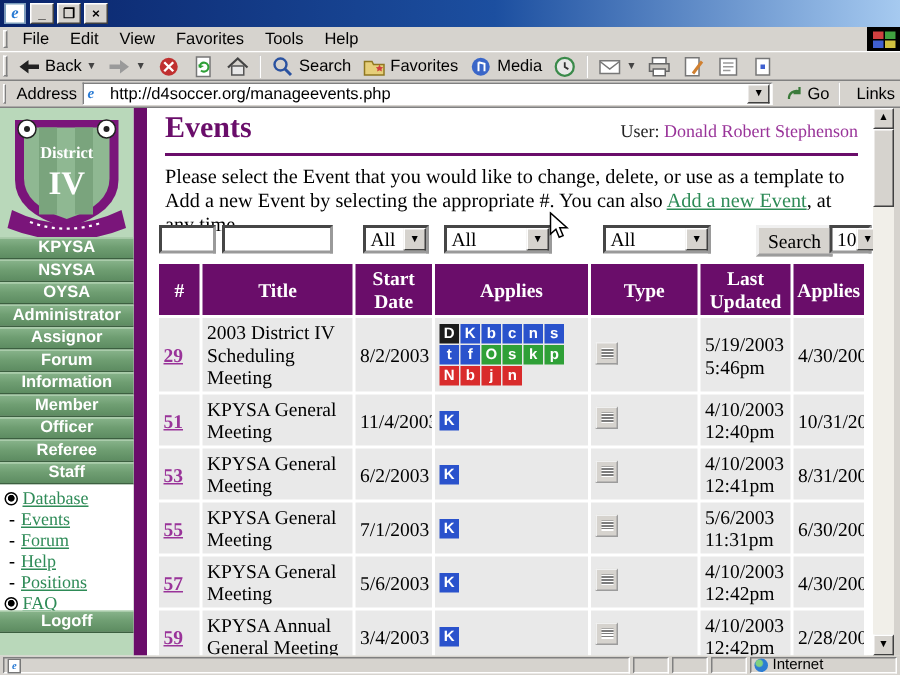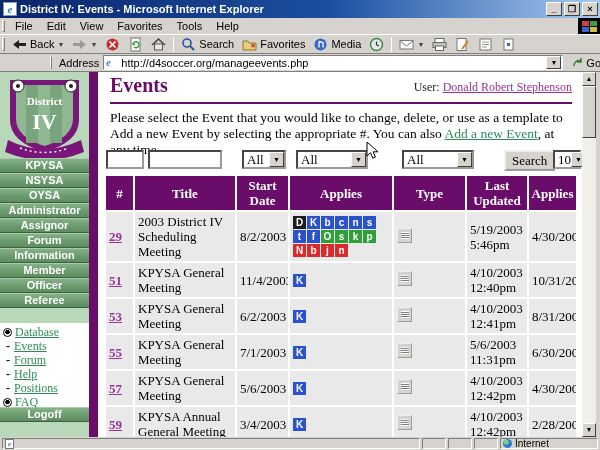--- a/index.html
+++ b/index.html
@@ -27,21 +27,21 @@
   
   .toolbar{position:absolute;left:0;top:35px;width:600px;height:19px;background:#d6d3ce;
     display:flex;align-items:center;border-bottom:1px solid #808080;font-size:11px;}
   .tbtn{display:flex;align-items:center;gap:3px;padding:1px 4px;height:17px;color:#000;}
   .tbtn.dis{color:#888;}
   .caret{font-size:7px;color:#444;}
   .tsep{width:1px;height:15px;background:#808080;border-right:1px solid #fff;margin:0 3px;}
   .ticon{width:15px;height:15px;display:inline-block;}
   
   .addressbar{position:absolute;left:0;top:54px;width:600px;height:18px;background:#d6d3ce;
-    display:flex;align-items:center;border-bottom:1px solid #808080;font-size:11px;padding-left:48px;}
+    display:flex;align-items:center;border-bottom:1px solid #808080;font-size:11px;}
   .addr-label{margin:0 4px;color:#000;}
   .addr-input{flex:0 0 460px;height:15px;background:#fff;border:1px solid;border-color:#808080 #fff #fff #808080;
     display:flex;align-items:center;padding:0 1px;}
   .addr-fav{width:12px;height:12px;color:#2a7bd4;font:bold italic 10px/11px "Liberation Serif",serif;margin:0 3px 0 1px;}
   .addr-url{font-size:11px;color:#000;flex:1;white-space:nowrap;overflow:hidden;}
   .addr-dd{width:15px;height:13px;background:#d6d3ce;border:1px solid;border-color:#fff #404040 #404040 #fff;
     font-size:7px;text-align:center;line-height:11px;}
   .go-btn{display:flex;align-items:center;gap:2px;margin-left:6px;padding:0 3px;}
   .links-lbl{margin-left:8px;display:flex;align-items:center;gap:3px;padding-right:4px;}
   
@@ -60,21 +60,21 @@
   .subnav{position:absolute;left:0;top:251px;width:89px;height:84px;background:#fff;padding:2px 0 0 2px;}
   .sub-item{display:flex;align-items:center;height:14px;font:12px "Liberation Serif",serif;}
   .bullet-dash{width:12px;text-align:center;color:#000;font-weight:bold;}
   .bullet-ball{width:9px;height:9px;margin:0 3px 0 1px;border-radius:50%;border:1px solid #000;
     background:radial-gradient(circle at 50% 45%,#000 0 2px,#fff 2.5px);}
   .sub-link{color:#2e8b57;text-decoration:underline;}
   .logoff{position:absolute;left:0;top:335px;width:89px;}
   
   .page-title{position:absolute;left:12px;top:2px;font-size:20px;font-weight:bold;color:#6a0d6a;}
   .user-line{position:absolute;right:10px;top:8px;font-size:12px;color:#222;}
-  .user-link{color:#993399;text-decoration:underline;margin-top:29px;}
+  .user-link{color:#993399;margin-top:29px;}
   .rule{position:absolute;left:12px;top:30px;width:462px;height:2px;background:#6a0d6a;}
   .intro{position:absolute;left:12px;top:38px;width:464px;font-size:13.5px;line-height:16px;color:#000;}
   .intro a{color:#2e8b57;text-decoration:underline;}
   
   .filters{position:absolute;left:0;top:78px;width:484px;height:24px;font-family:"Liberation Sans",sans-serif;}
   .fakeinput{position:absolute;height:19px;background:#fff;border:2px inset #9a9a9a;}
   .fakeselect{position:absolute;height:19px;background:#fff;border:2px inset #9a9a9a;
     display:flex;align-items:center;font-size:12px;}
   .fs-text{flex:1;padding-left:3px;font-family:"Liberation Serif",serif;font-size:13px;}
   .dd-btn{width:15px;height:100%;background:#d6d3ce;border:1px solid;border-color:#fff #404040 #404040 #fff;
@@ -115,21 +115,20 @@
   
   .cursor{position:absolute;left:366px;top:141px;z-index:99;}
 </style>
 </head>
 <body>
 
 <div class="window">
 
   <div class="titlebar">
     <span class="tb-icon">e</span>
-    <span class="tb-title">District IV: Events - Microsoft Internet Explorer</span>
     <span class="tb-btns">
       <span class="wbtn">_</span>
       <span class="wbtn">❐</span>
       <span class="wbtn">×</span>
     </span>
   </div>
 
   <div class="menubar">
     <span class="grip"></span>
     <span id="menu-items" style="display:flex;">
@@ -287,20 +286,21 @@
           <div class="nav-btn">KPYSA</div>
           <div class="nav-btn">NSYSA</div>
           <div class="nav-btn">OYSA</div>
           <div class="nav-btn">Administrator</div>
           <div class="nav-btn">Assignor</div>
           <div class="nav-btn">Forum</div>
           <div class="nav-btn">Information</div>
           <div class="nav-btn">Member</div>
           <div class="nav-btn">Officer</div>
           <div class="nav-btn">Referee</div>
+          <div class="nav-btn">Staff</div>
         </div>
       <div class="subnav" id="sidebar-sub">
           <div class="sub-item">
             <span class="bullet-ball"></span>
             <a class="sub-link">Database</a>
           </div>
           <div class="sub-item">
             <span class="bullet-dash">-</span>
             <a class="sub-link">Events</a>
           </div>

